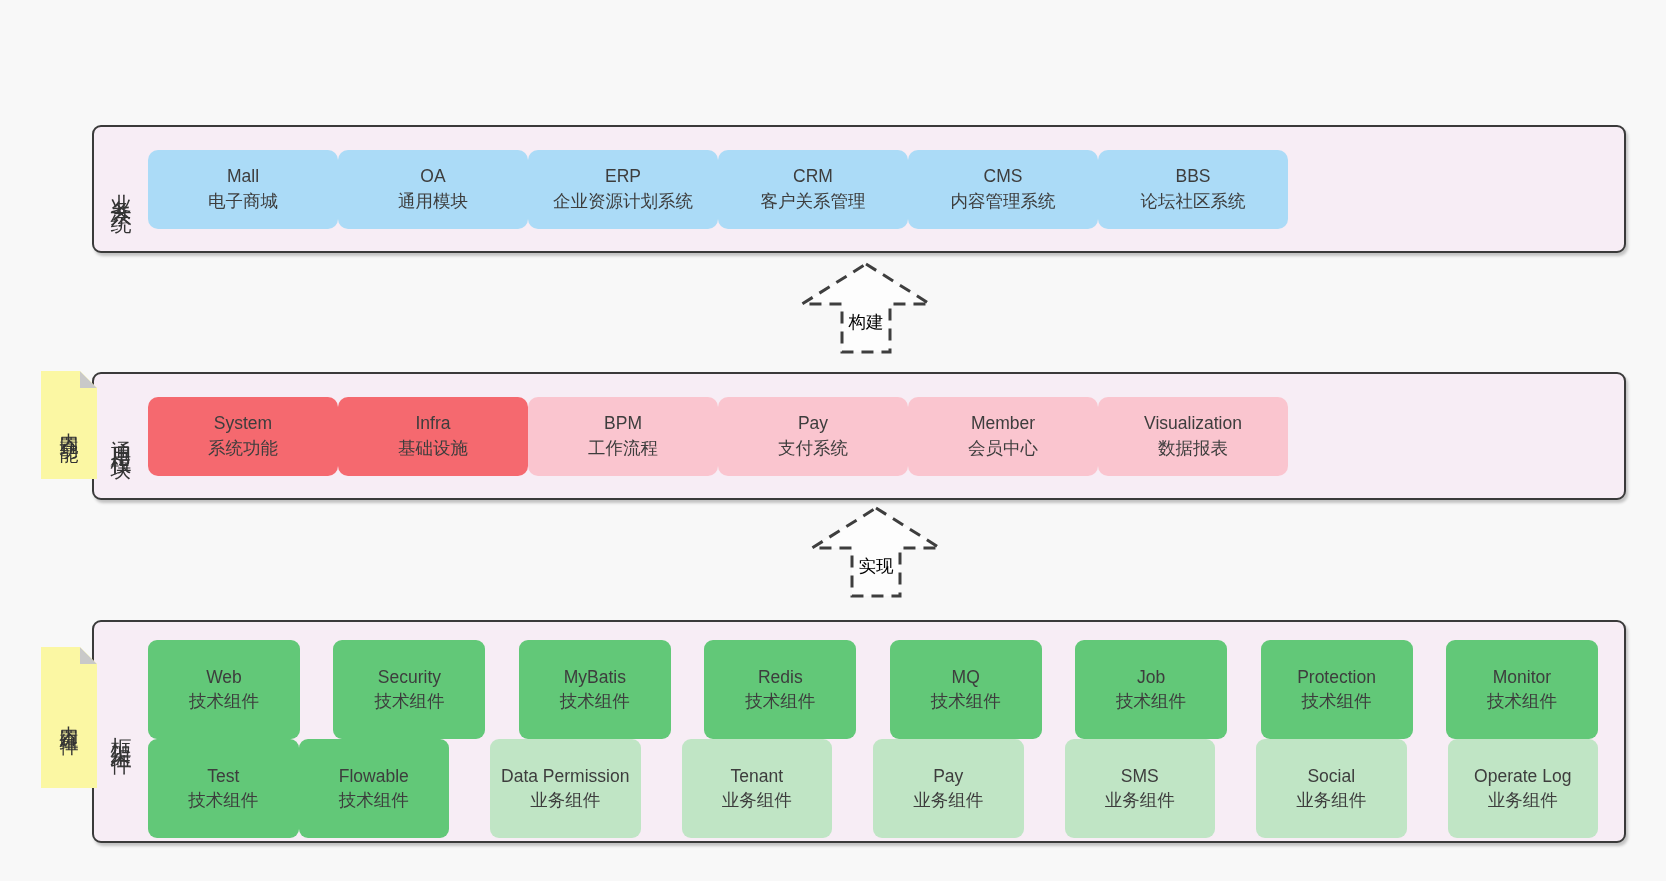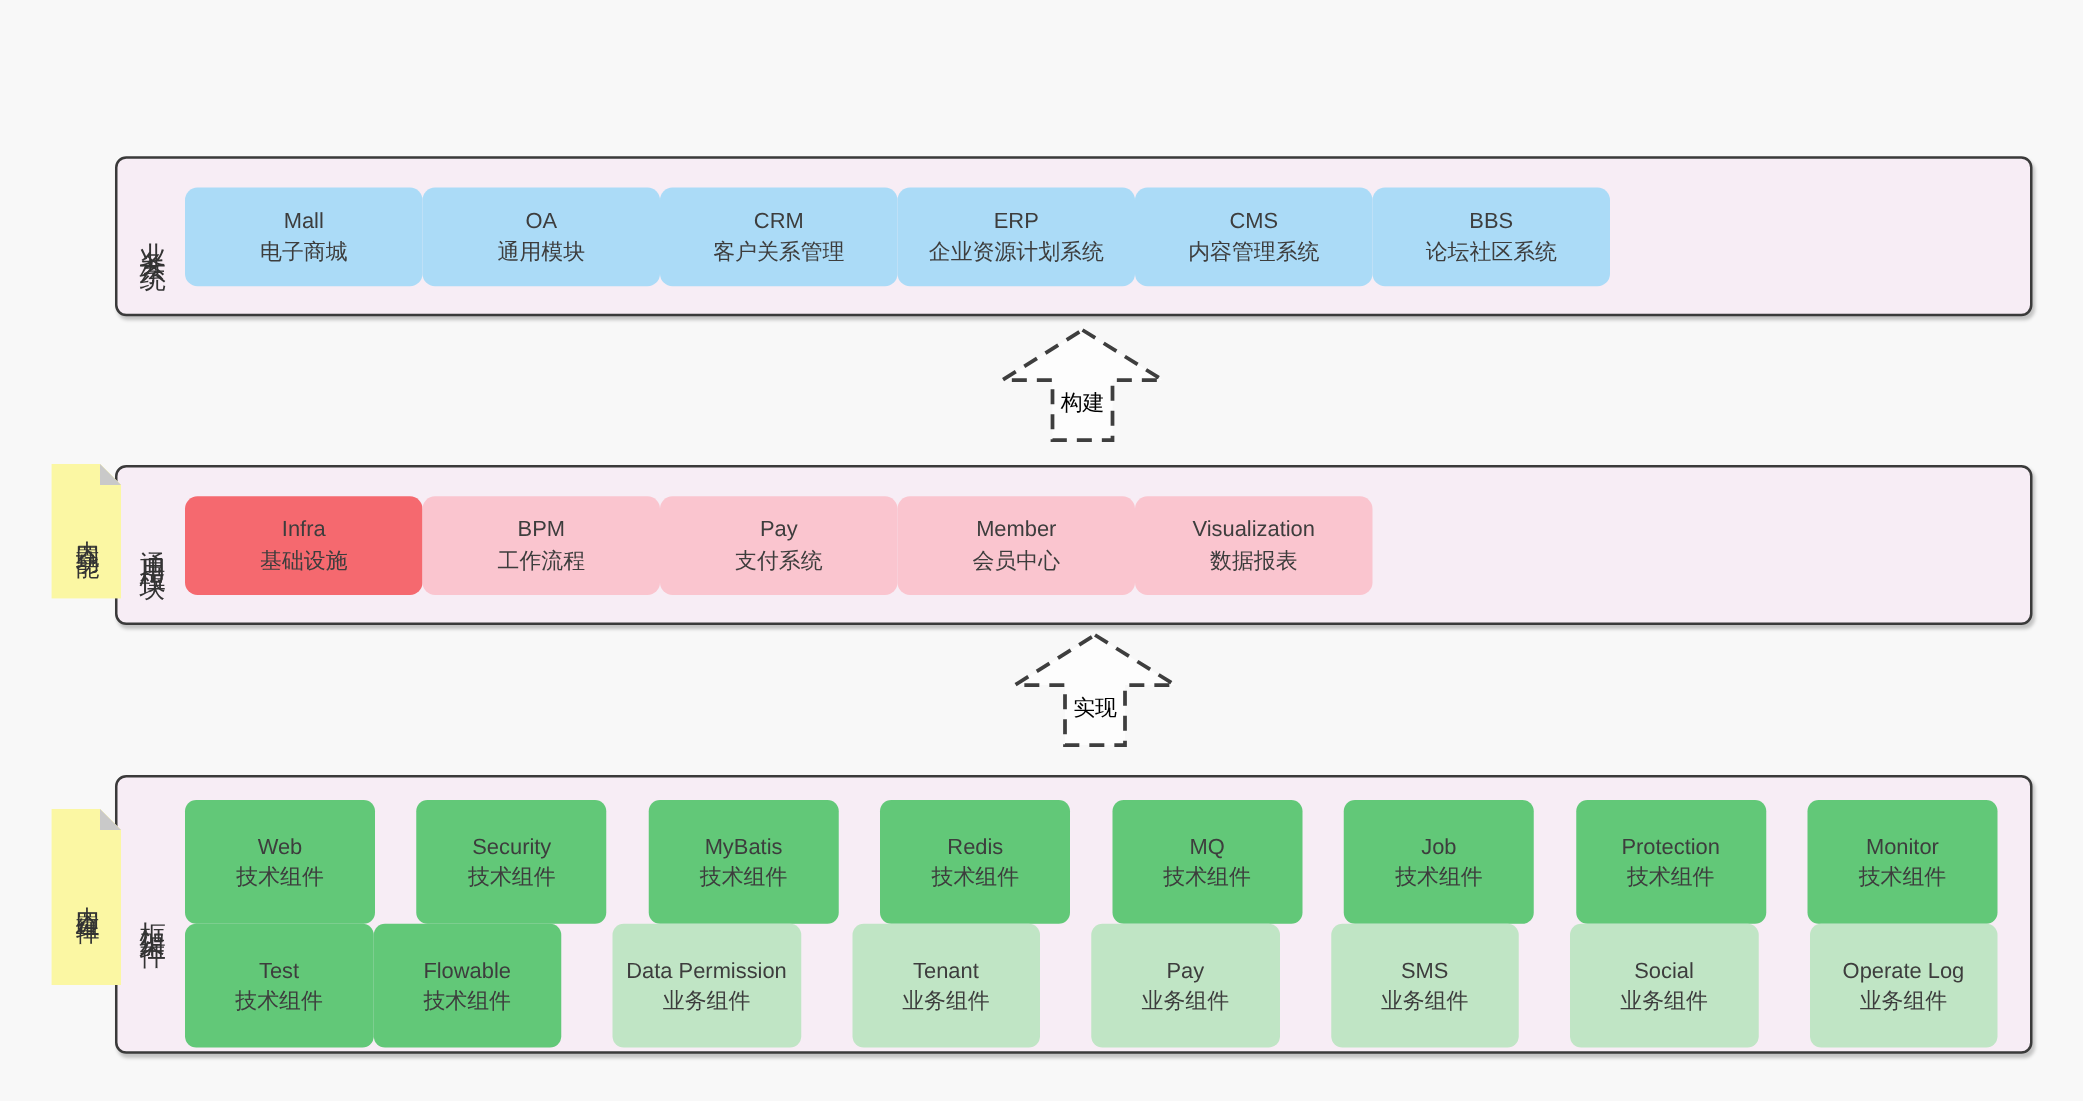--- a/index.html
+++ b/index.html
@@ -130,26 +130,26 @@
   <div class="cards-row">
     <div class="card blue">
       <div>Mall</div>
       <div>电子商城</div>
     </div>
     <div class="card blue">
       <div>OA</div>
       <div>通用模块</div>
     </div>
     <div class="card blue">
+      <div>ERP</div>
+      <div>企业资源计划系统</div>
+    </div>
+    <div class="card blue">
       <div>CRM</div>
       <div>客户关系管理</div>
-    </div>
-    <div class="card blue">
-      <div>ERP</div>
-      <div>企业资源计划系统</div>
     </div>
     <div class="card blue">
       <div>CMS</div>
       <div>内容管理系统</div>
     </div>
     <div class="card blue">
       <div>BBS</div>
       <div>论坛社区系统</div>
     </div>
   </div>
@@ -159,20 +159,24 @@
   <svg width="140" height="96" viewBox="0 0 140 96">
     <path d="M70 4 L134 44 L94 44 L94 92 L46 92 L46 44 L6 44 Z" fill="#fdfdfd" stroke="#3e3e3e" stroke-width="3" stroke-dasharray="12 8"></path>
   </svg>
   <span class="arrow-label">构建</span>
 </div>
 
 <div class="layer layer-2">
   <div class="layer-label">通用模块</div>
   <div class="cards-row">
     <div class="card red">
+      <div>System</div>
+      <div>系统功能</div>
+    </div>
+    <div class="card red">
       <div>Infra</div>
       <div>基础设施</div>
     </div>
     <div class="card pink">
       <div>BPM</div>
       <div>工作流程</div>
     </div>
     <div class="card pink">
       <div>Pay</div>
       <div>支付系统</div>

